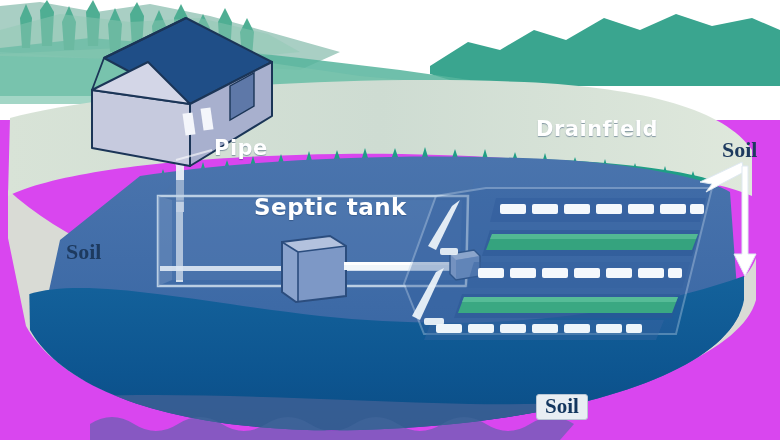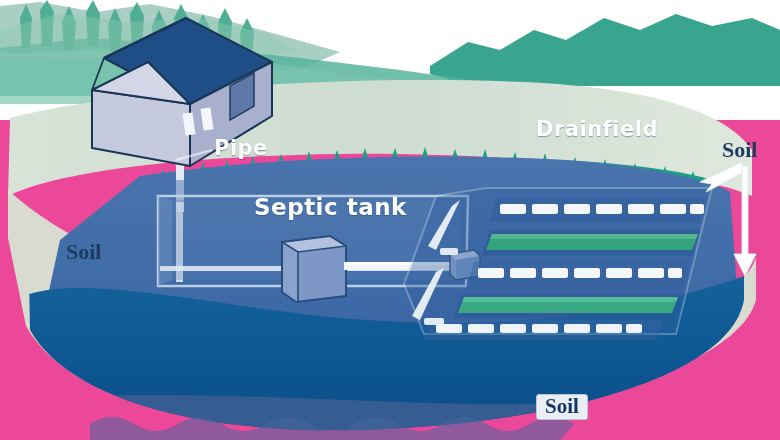--- a/index.html
+++ b/index.html
@@ -7,21 +7,21 @@
     background: #ffffff;
   }
   body {
     font-family: "Liberation Serif", serif;
   }
   #stage {
     position: relative;
     width: 780px;
     height: 440px;
     overflow: hidden;
-    background: #ec4899;
+    background: #d946ef;
   }
   #stage svg.layer {
     position: absolute;
     left: 0; top: 0;
     width: 780px;
     height: 440px;
   }
   .label {
     position: absolute;
     white-space: nowrap;

